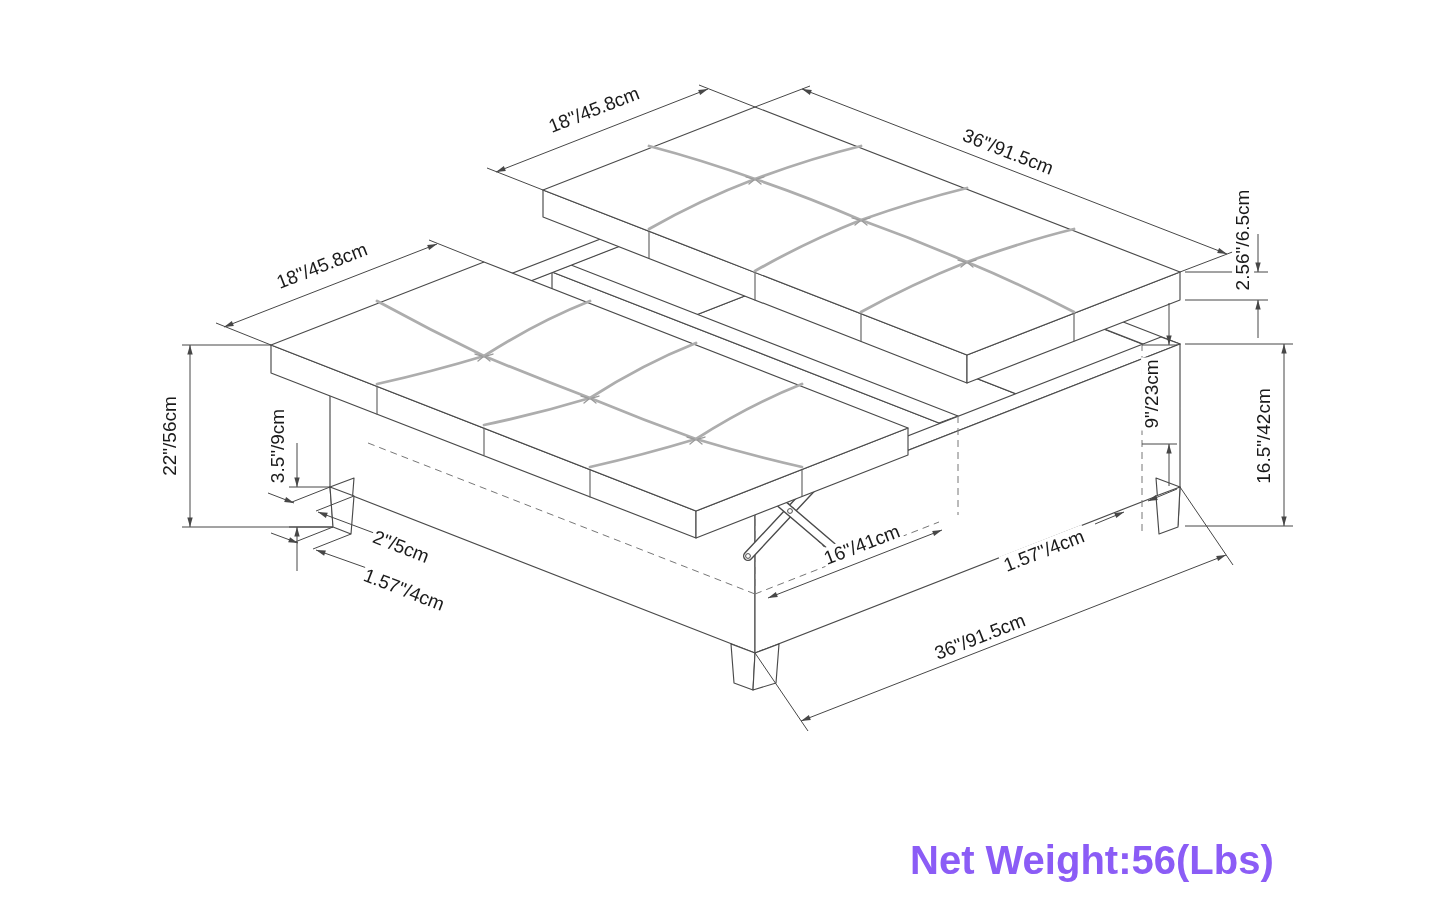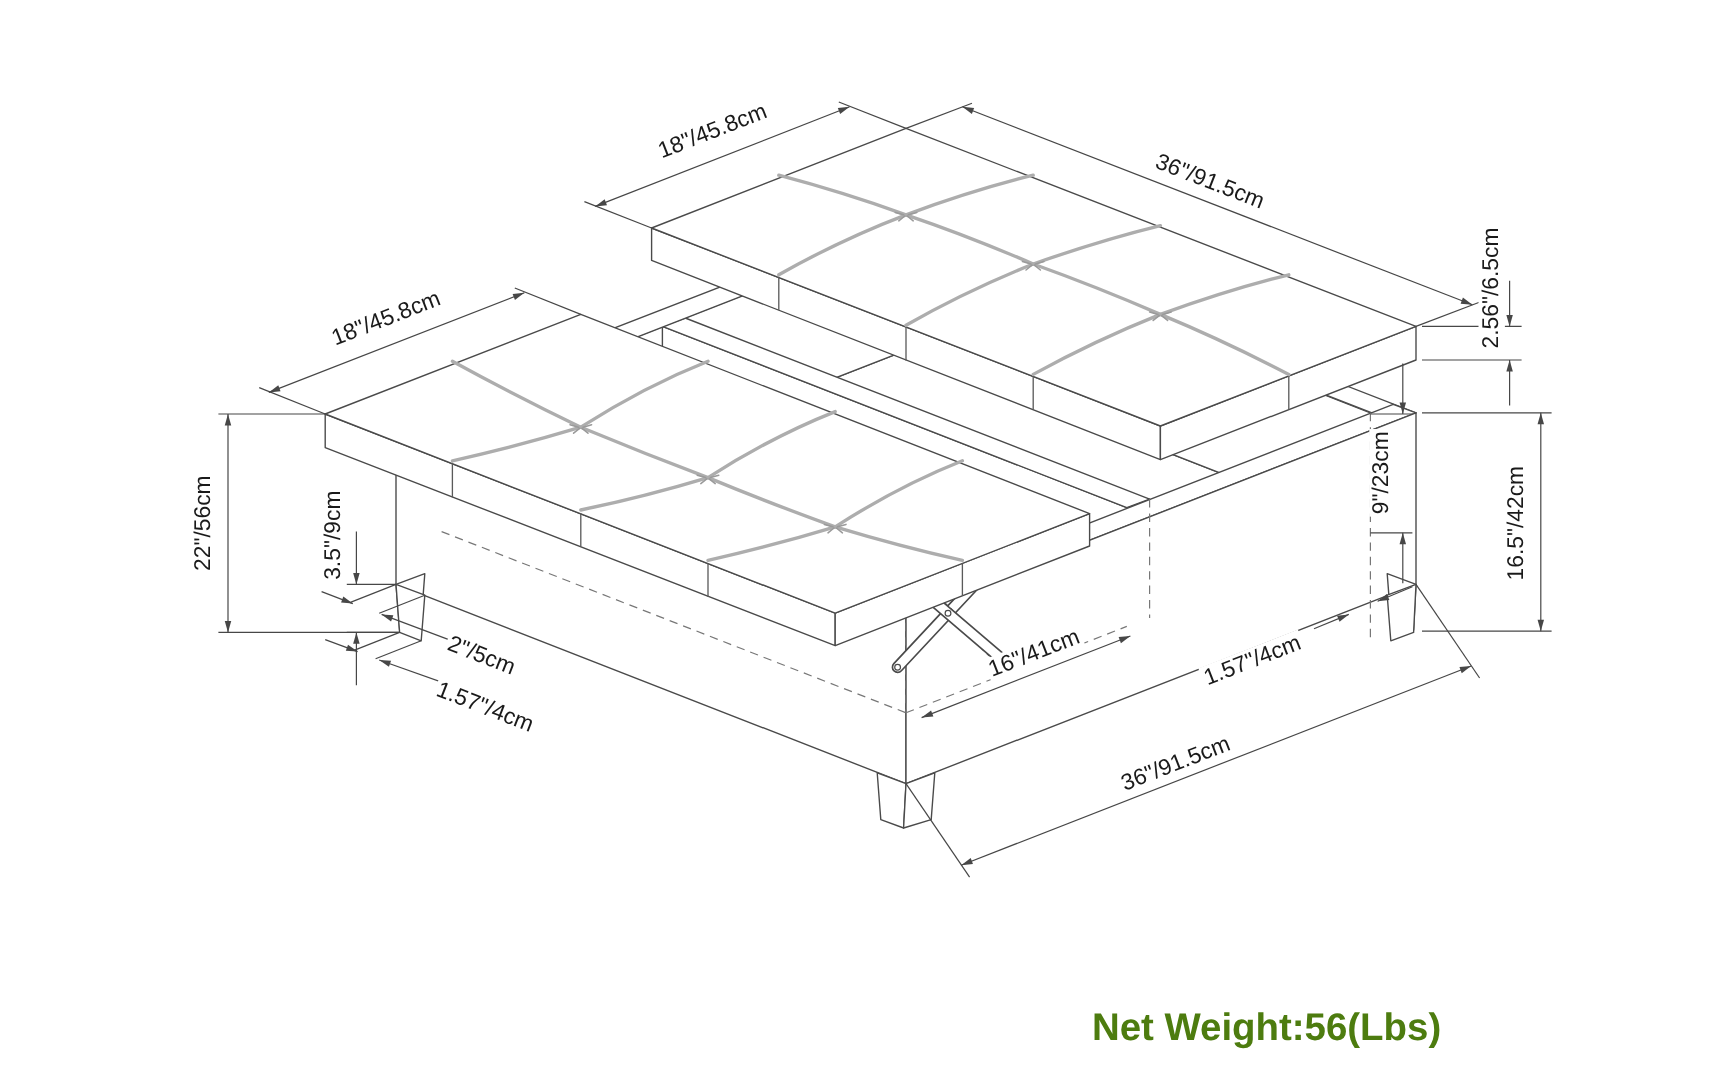--- a/index.html
+++ b/index.html
@@ -15,22 +15,22 @@
   .dim{fill:none;stroke:#474747;stroke-width:1;}
   .arr{fill:#474747;stroke:none;}
   .rivet{fill:#ffffff;stroke:#4a4a4a;stroke-width:1;}
   .armO{fill:none;stroke:#4a4a4a;stroke-width:10;stroke-linecap:round;}
   .armI{fill:none;stroke:#ffffff;stroke-width:7.2;stroke-linecap:round;}
   .strut{fill:none;stroke:#4f4f4f;stroke-width:7;stroke-dasharray:2.5 3.5;}
   
   .dim-label{position:absolute;white-space:nowrap;font-size:19px;color:#1a1a1a;
              background:#ffffff;padding:0 2px;line-height:1.15;
              transform:translate(-50%,-50%) rotate(var(--r,0deg));}
-  .net-weight{position:absolute;left:910px;top:838px;font-size:32px;font-weight:700;
-              color:#4d7c0f;white-space:nowrap;}
+  .net-weight{position:absolute;left:910px;top:838px;font-size:40px;font-weight:700;
+              color:#8b5cf6;white-space:nowrap;}
 </style>
 </head>
 <body>
 
 <div id="stage">
 
   <svg id="diagram-svg" width="1445" height="905" viewBox="0 0 1445 905">
       <g>
         <path d="M755,292L1142,443L755,594L368,443Z" class="face"></path>
         <path d="M755,193L368,344L368,443L755,292Z" class="face"></path>

